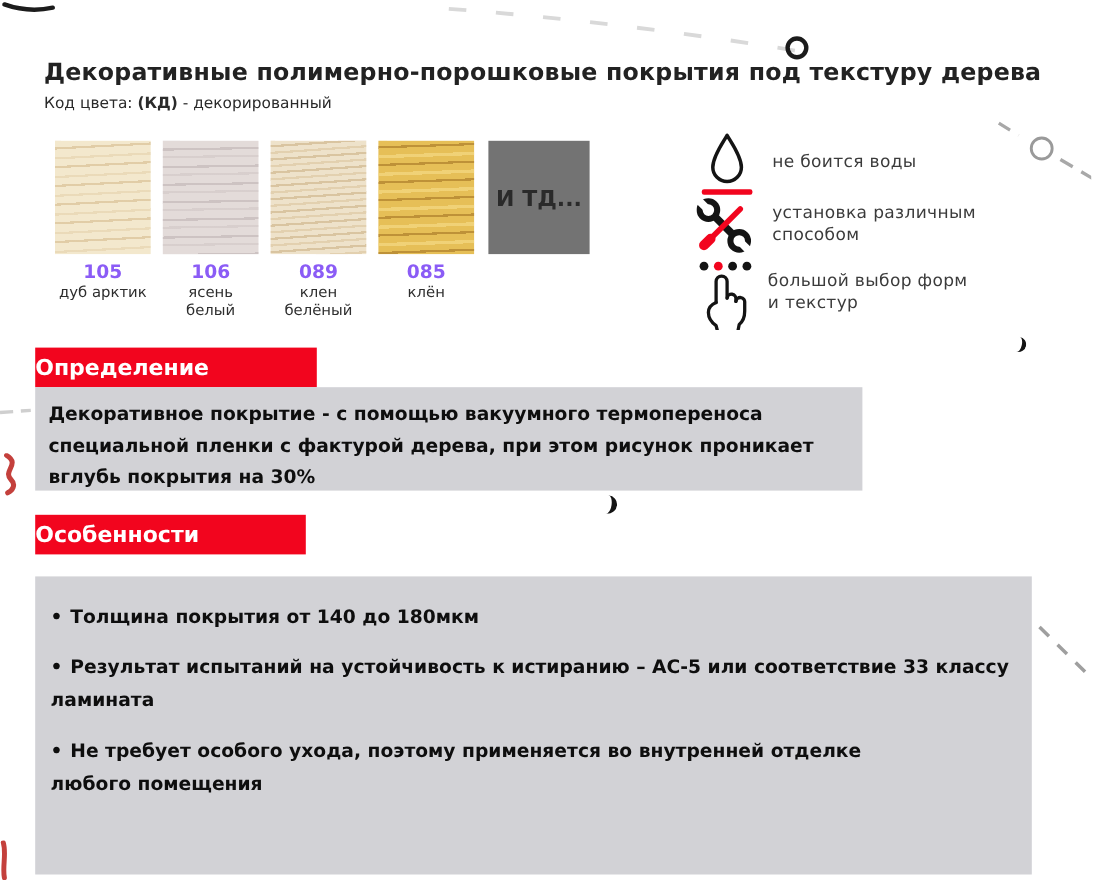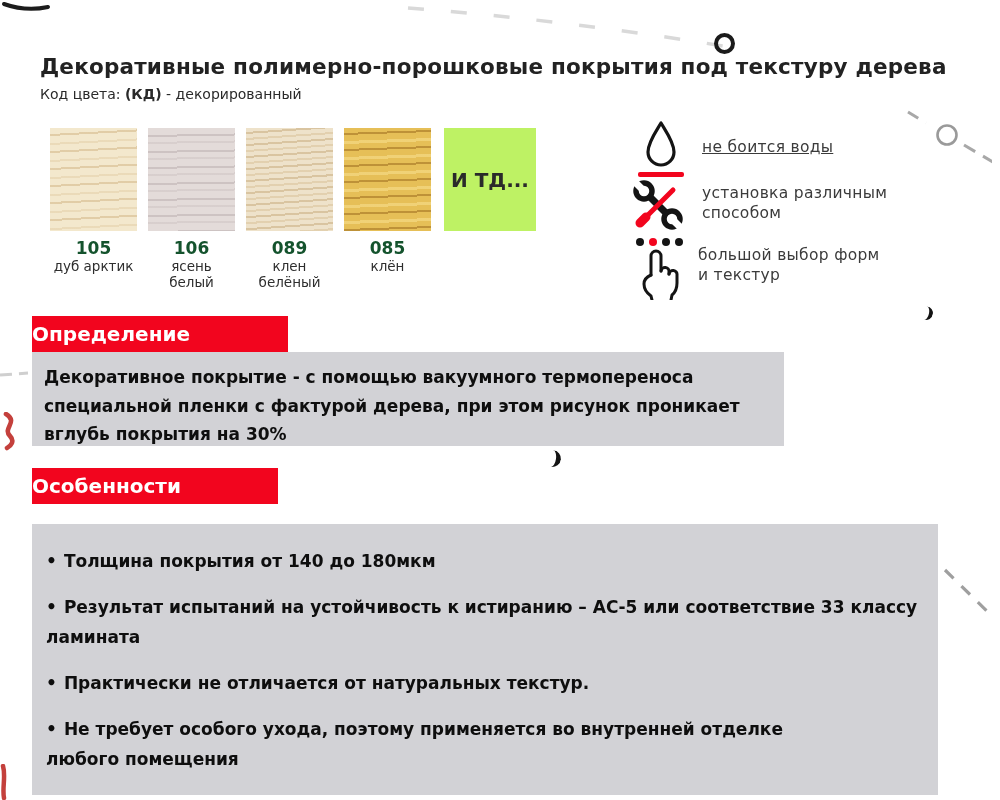--- a/index.html
+++ b/index.html
@@ -12,23 +12,23 @@
   .subtitle{left:40px;top:86px;font-size:14px;color:#2a2a2a;}
   .subtitle b{font-weight:700;}
 
   
   .swatch{top:128px;width:87px;height:103px;}
   .sw-105{background-color:#f3e8cd;background-image:repeating-linear-gradient(177deg,rgba(0,0,0,0) 0 6px,rgba(196,160,104,.38) 6px 8px,rgba(0,0,0,0) 8px 15px,rgba(214,186,138,.30) 15px 17px);}
   .sw-106{background-color:#e3dbd9;background-image:repeating-linear-gradient(179deg,rgba(0,0,0,0) 0 7px,rgba(164,150,152,.35) 7px 9px,rgba(0,0,0,0) 9px 14px,rgba(190,178,178,.30) 14px 16px);}
   .sw-089{background-color:#eee2ca;background-image:repeating-linear-gradient(176deg,rgba(0,0,0,0) 0 4px,rgba(186,152,98,.40) 4px 6px,rgba(0,0,0,0) 6px 10px,rgba(205,175,125,.35) 10px 12px);}
   .sw-085{background-color:#e6bf57;background-image:repeating-linear-gradient(178deg,rgba(140,95,20,0) 0 5px,rgba(150,100,25,.50) 5px 7px,rgba(140,95,20,0) 7px 13px,rgba(247,222,140,.60) 13px 16px);}
   .sw-label{top:238px;width:87px;text-align:center;}
-  .sw-code{font-size:17px;font-weight:600;line-height:20px;color:#14532d;}
+  .sw-code{font-size:17px;font-weight:600;line-height:20px;color:#8b5cf6;}
   .sw-name{font-size:13.5px;line-height:16px;color:#2e2e2e;}
-  .etc-box{left:444px;top:128px;width:92px;height:103px;background:#bef264;
+  .etc-box{left:444px;top:128px;width:92px;height:103px;background:#737373;
            display:flex;align-items:center;justify-content:center;font-size:20px;font-weight:600;color:#2a2a2a;}
 
   
   .benefit-label{font-size:15.5px;line-height:19.5px;color:#3b3b3b;letter-spacing:.3px;}
   .redbar{left:638px;top:172px;width:46px;height:5px;background:#f2051e;border-radius:2px;}
   .dot{display:inline-block;width:8px;height:8px;border-radius:50%;margin-right:5px;vertical-align:top;}
 
   
   .sec-head{height:36px;background:#f2051e;color:#fff;font-size:20px;font-weight:700;line-height:36px;box-sizing:border-box;}
   .head-def{left:32px;top:316px;width:256px;}
@@ -107,21 +107,21 @@
   </div>
 
   <div class="abs etc-box">
     <span>И ТД...</span>
   </div>
 
   <svg class="abs" style="left:641px;top:120px;" width="40" height="50">
     <path d="M20 3 C16 10 7 22 7 32 a13 13 0 0 0 26 0 C33 22 24 10 20 3 Z" fill="none" stroke="#141414" stroke-width="3.2" stroke-linejoin="round"></path>
   </svg>
   <div class="abs redbar"></div>
-  <div class="abs benefit-label" style="left:702px;top:138px;text-decoration:underline;">
+  <div class="abs benefit-label" style="left:702px;top:138px;">
     <div>не боится воды</div>
   </div>
 
   <svg class="abs" style="left:633px;top:180px;" width="50" height="50">
     <circle cx="11" cy="11" r="8" stroke="#141414" stroke-width="5.5" fill="none"></circle>
     <path d="M11 11 L1 1" stroke="#ffffff" stroke-width="7" fill="none"></path>
     <circle cx="39" cy="39" r="8" stroke="#141414" stroke-width="5.5" fill="none"></circle>
     <path d="M39 39 L49 49" stroke="#ffffff" stroke-width="7" fill="none"></path>
     <path d="M16 16 L34 34" stroke="#141414" stroke-width="7" fill="none"></path>
     <path d="M10 40 L40 10" stroke="#f2051e" stroke-width="5" stroke-linecap="round" fill="none"></path>
@@ -162,21 +162,18 @@
   </div>
   <div class="abs panel panel-feat">
     <div class="bullet-item">
       <div class="bullet-line"><span class="bullet-mark">•</span><span>Толщина покрытия от 140 до 180мкм</span></div>
     </div>
     <div class="bullet-item">
       <div class="bullet-line"><span class="bullet-mark">•</span><span>Результат испытаний на устойчивость к истиранию – АС-5 или соответствие 33 классу</span></div>
       <div class="bullet-line">ламината</div>
     </div>
     <div class="bullet-item">
-      <div class="bullet-line"><span class="bullet-mark">•</span><span>Практически не отличается от натуральных текстур.</span></div>
-    </div>
-    <div class="bullet-item">
       <div class="bullet-line"><span class="bullet-mark">•</span><span>Не требует особого ухода, поэтому применяется во внутренней отделке</span></div>
       <div class="bullet-line">любого помещения</div>
     </div>
   </div>
 
 </div>
 
 </body></html>

